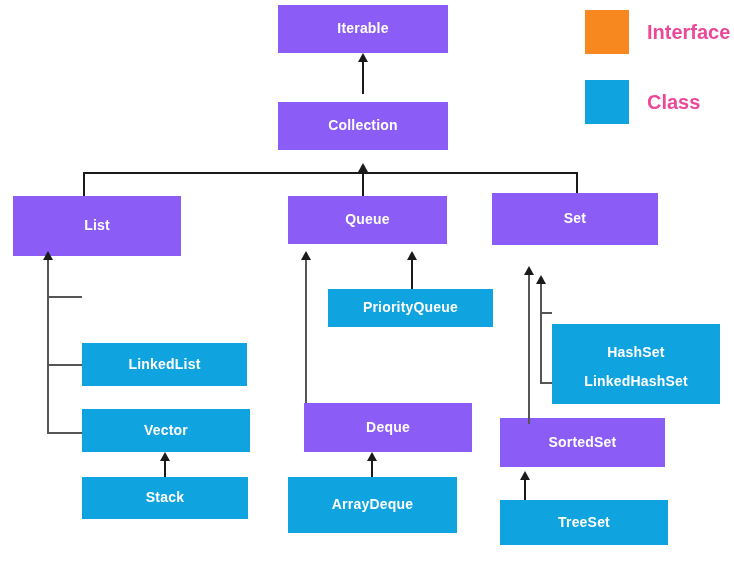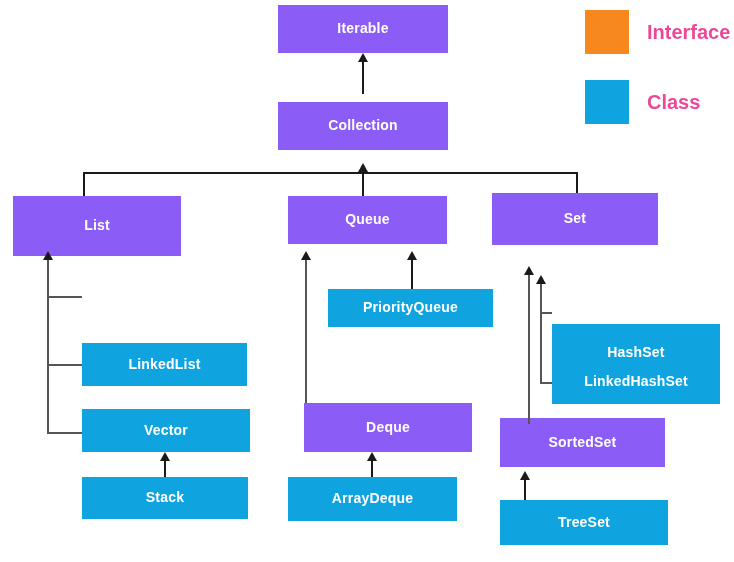--- a/index.html
+++ b/index.html
@@ -119,21 +119,21 @@
   </div>
 
   <div class="node klass" style="left:328px; top:289px; width:165px; height:38px;">
     <span>PriorityQueue</span>
   </div>
 
   <div class="node iface" style="left:288px; top:403px; width:168px; height:49px;margin-left:16px;">
     <span>Deque</span>
   </div>
 
-  <div class="node klass" style="left:288px; top:477px; width:169px; height:44px;">
+  <div class="node klass" style="left:288px; top:477px; width:169px; height:56px;">
     <span>ArrayDeque</span>
   </div>
 
   <div class="node klass" style="left:552px; top:292px; width:168px; height:58px;margin-top:32px;">
     <span>HashSet</span>
   </div>
 
   <div class="node klass" style="left:552px; top:360px; width:168px; height:44px;">
     <span>LinkedHashSet</span>
   </div>

